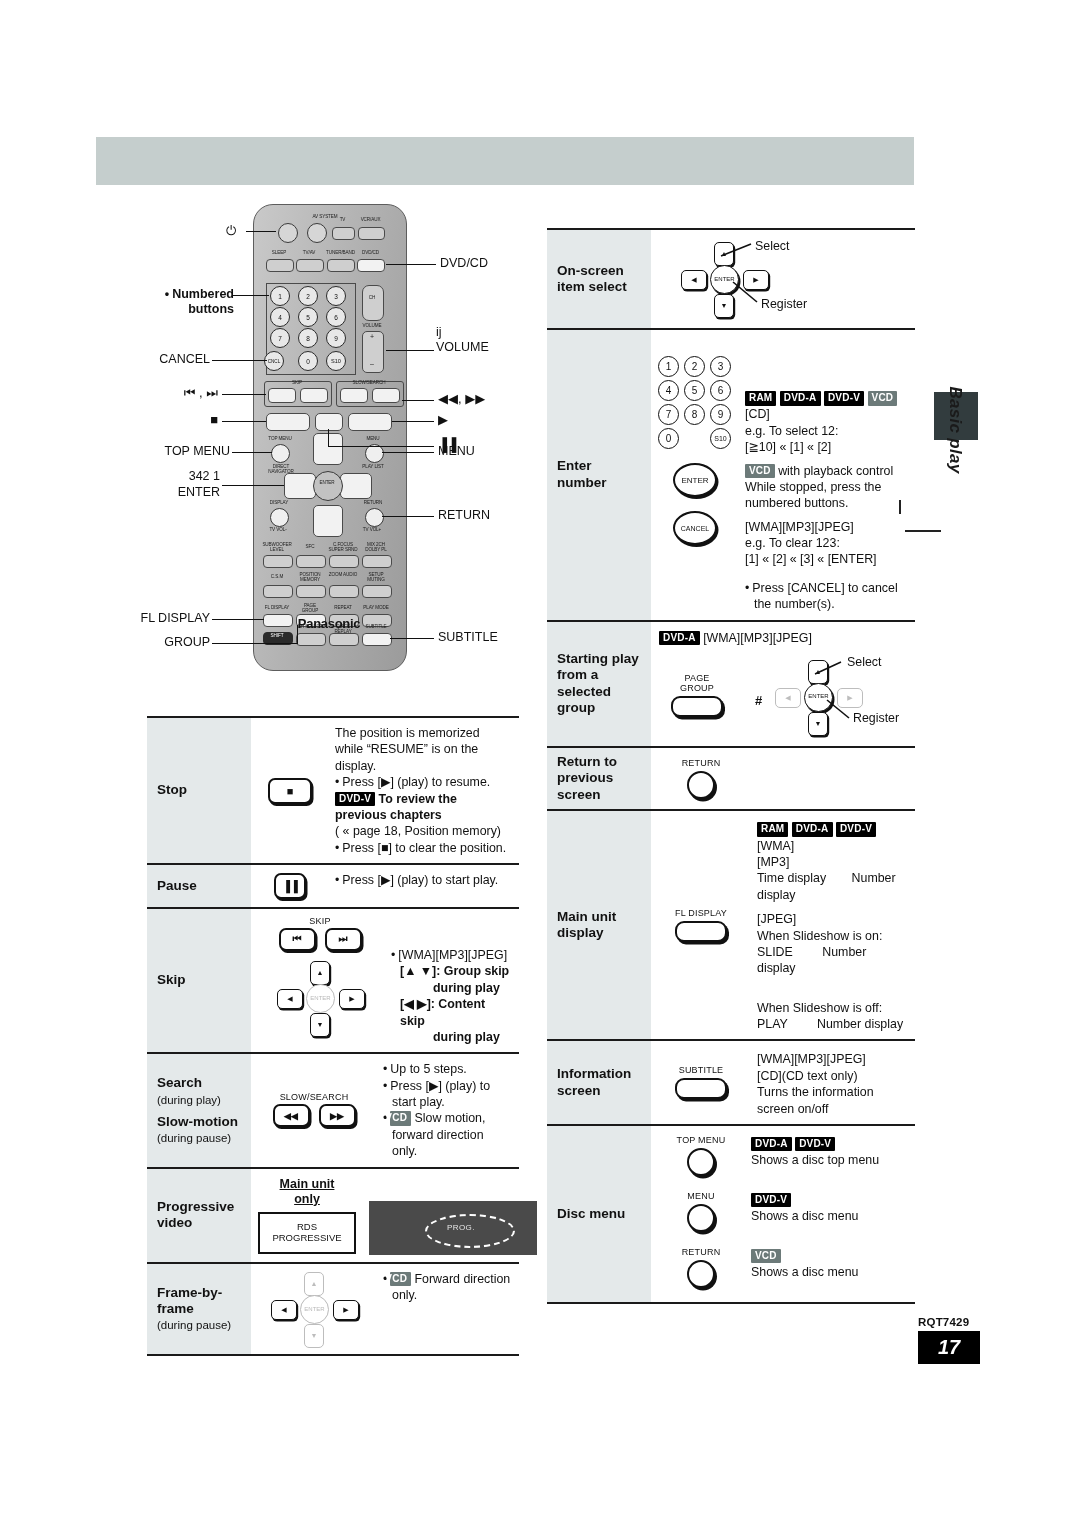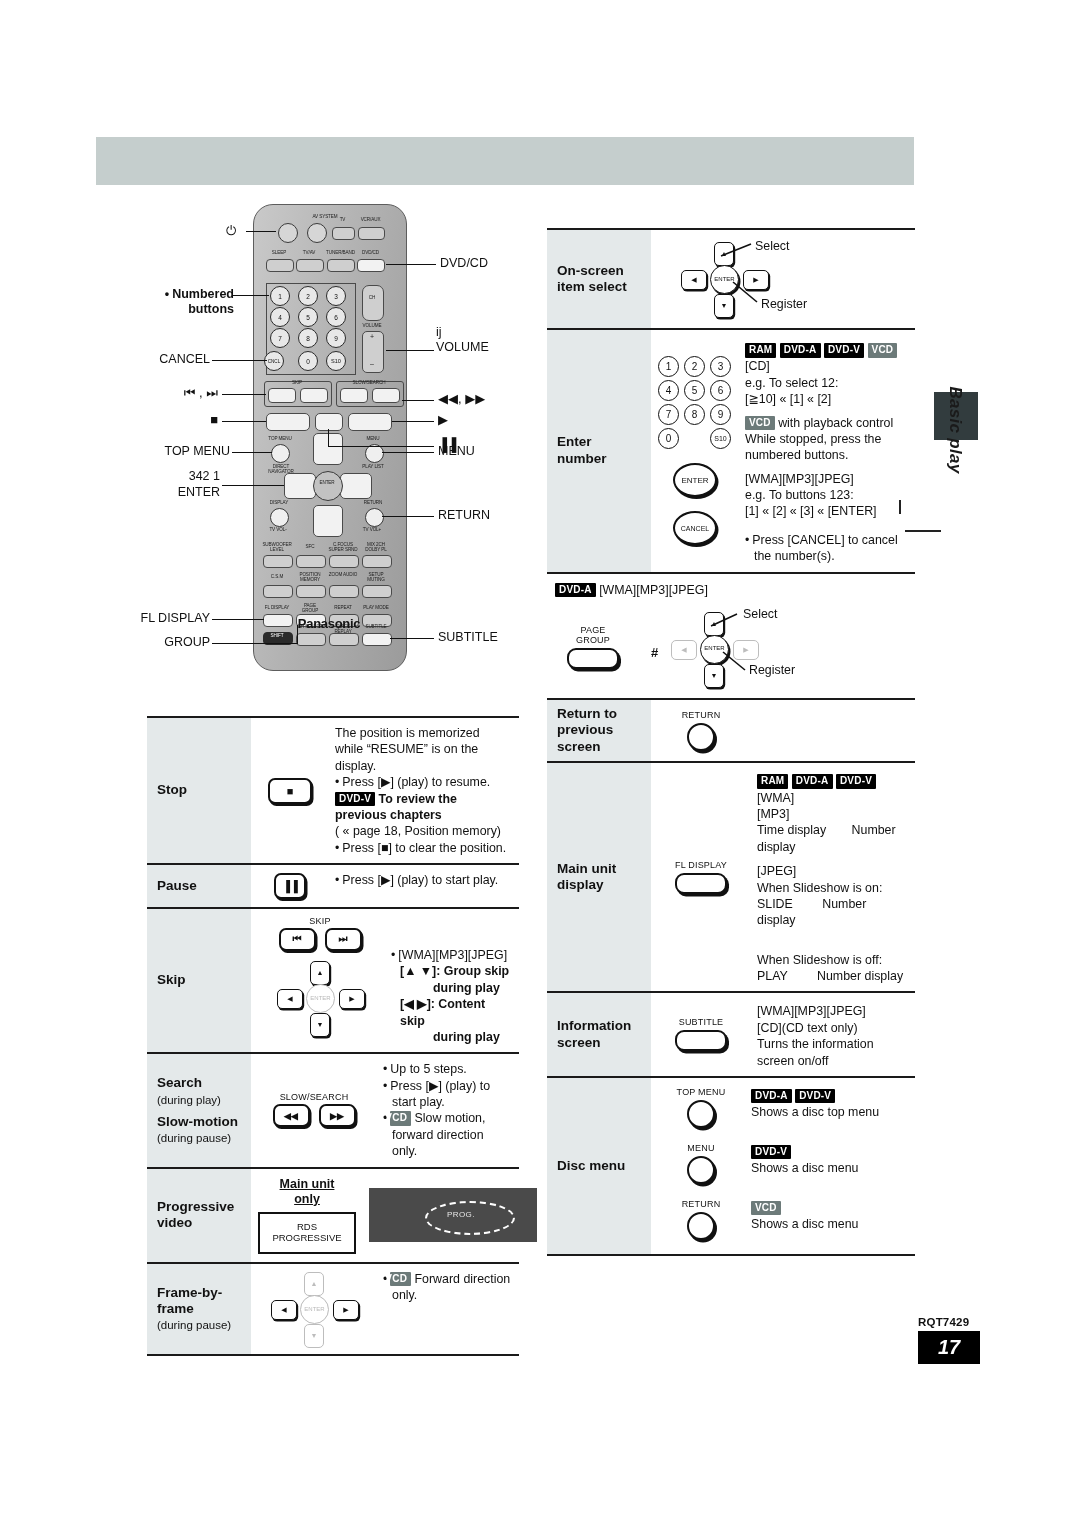--- a/index.html
+++ b/index.html
@@ -402,21 +402,21 @@
 
     <div class="row">
       <div class="rlabel">Progressive video</div>
       <div class="rmid" style="flex:0 0 112px;flex-direction:column;">
         <div class="mainunit"><u>Main unit</u><br><u>only</u></div>
         <div class="rdsbtn" style="margin-top:5px;">
           <span>RDS</span>
           <span>PROGRESSIVE</span>
         </div>
       </div>
-      <div class="rtext" style="display:flex;align-items:center;">
+      <div class="rtext" style="display:flex;align-items:flex-end;">
         <div class="progpanel">
           <div class="progell"></div>
           <div class="progtxt">PROG.</div>
         </div>
       </div>
     </div>
 
     <div class="row">
       <div class="rlabel">
         <span>Frame-by-frame</span>
@@ -475,40 +475,41 @@
           <div class="ncirc">8</div>
           <div class="ncirc">9</div>
           <div class="ncirc">0</div>
           <div></div>
           <div class="ncirc" style="font-size:7px;">S10</div>
         </div>
         <div class="bigcirc" style="margin-top:14px;">ENTER</div>
         <div class="bigcirc" style="margin-top:14px;font-size:7px;">CANCEL</div>
       </div>
       <div class="rtext" style="padding-top:12px;">
-        <span style="display:block;">
+        <span style="display:block;margin-top:48px;">
           <span class="bk">RAM</span>
           <span class="bk">DVD-A</span>
           <span class="bk">DVD-V</span>
           <span class="gy">VCD</span>
           <span>[CD]</span>
         </span>
         <span style="display:block;">e.g. To select 12:</span>
         <span style="display:block;">[≧10]  «  [1]  «  [2]</span>
         <span style="display:block;margin-top:7px;"><span class="gy">VCD</span>
           <span>with playback control</span></span>
         <span style="display:block;">While stopped, press the numbered buttons.</span>
         <span style="display:block;margin-top:7px;">[WMA][MP3][JPEG]</span>
-        <span style="display:block;">e.g. To buttons 123:</span>
+        <span style="display:block;">e.g. To clear 123:</span>
         <span style="display:block;">[1]  «  [2]  «  [3]  «  [ENTER]</span>
         <span class="bullet b" style="margin-top:12px;">Press [CANCEL] to cancel the number(s).</span>
       </div>
     </div>
 
     <div class="row">
+      <div class="rlabel">Starting play from a selected group</div>
       <div class="rtext" style="padding:8px;">
         <span style="display:block;"><span class="bk">DVD-A</span>
           <span>[WMA][MP3][JPEG]</span></span>
         <div style="position:relative;height:86px;margin-top:6px;">
           <div style="position:absolute;left:12px;top:22px;text-align:center;">
             <div class="klabel">PAGE<br>GROUP</div>
             <div class="kpill" style="margin-top:2px;"></div>
           </div>
           <span style="position:absolute;left:96px;top:40px;font-size:13px;font-weight:bold;">#</span>
           <div class="dpad" style="position:absolute;left:116px;top:8px;">

